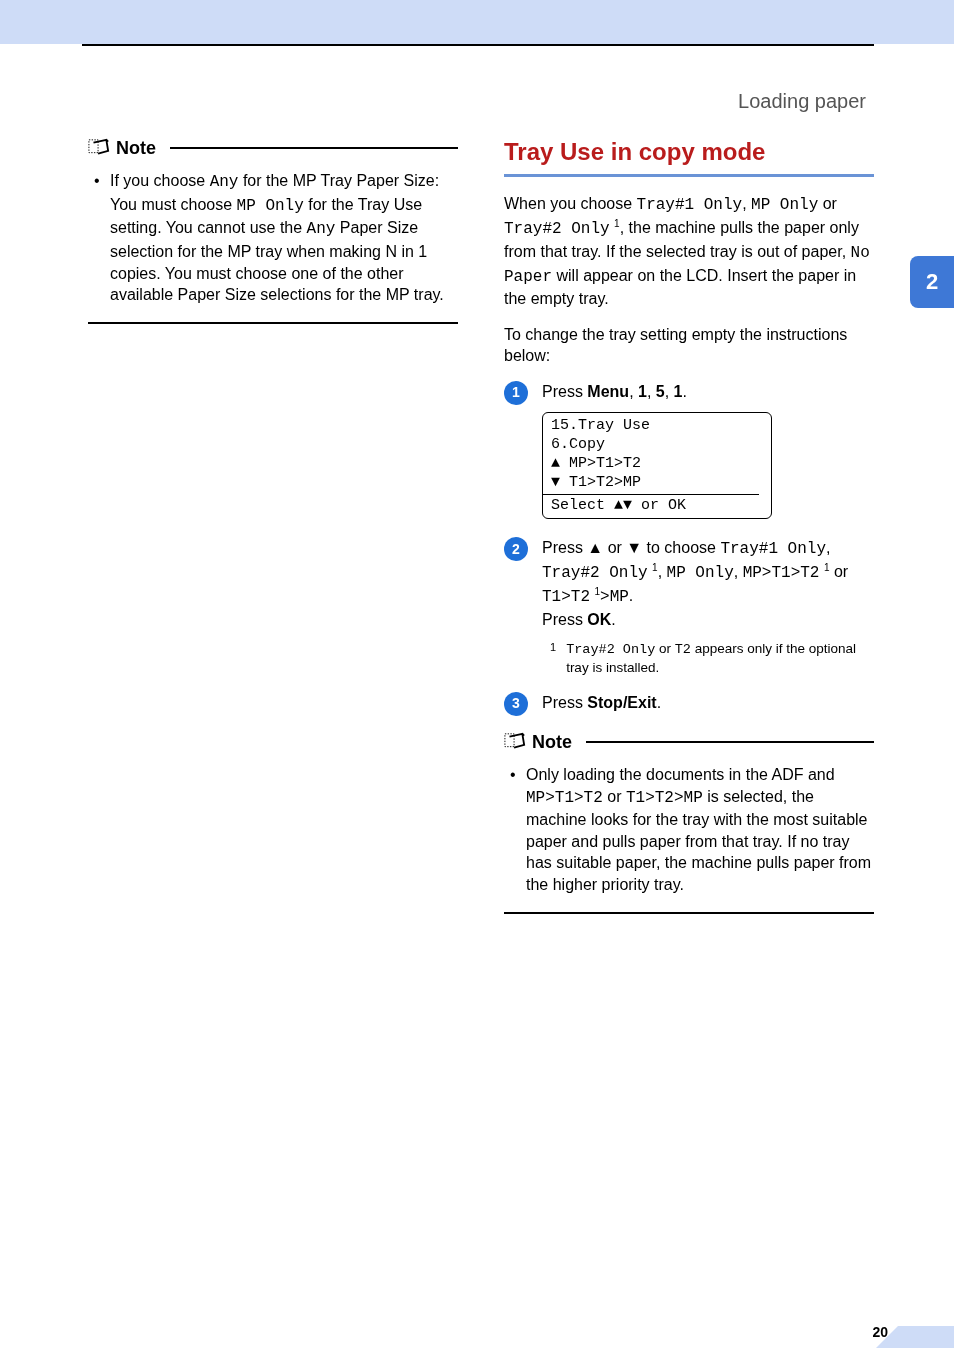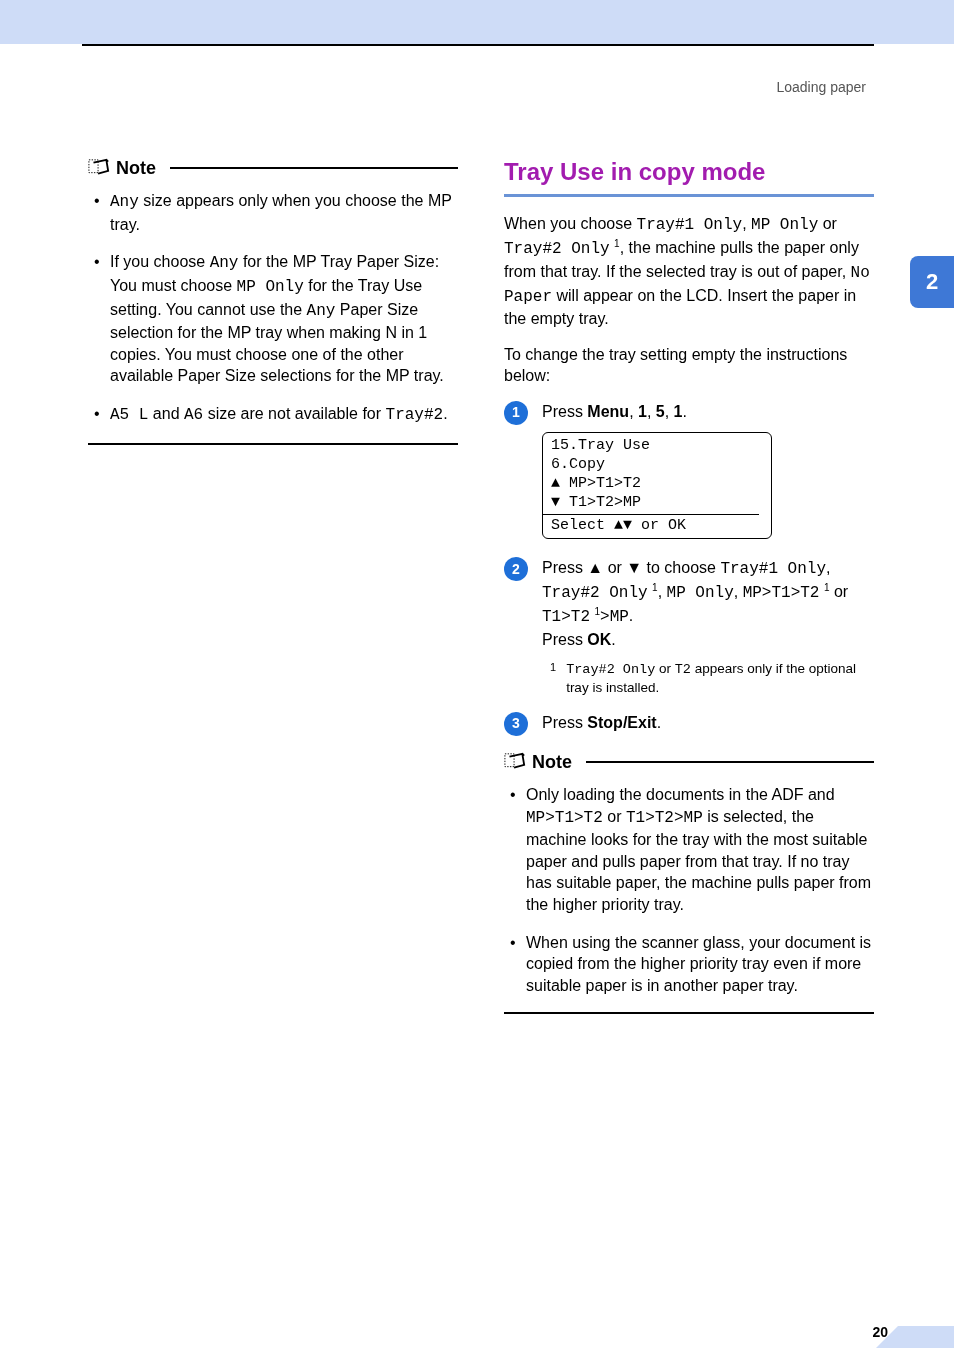--- a/index.html
+++ b/index.html
@@ -1,36 +1,36 @@
 <!DOCTYPE html>
 <html><head>
 <meta charset="utf-8">
 <style>
   * { box-sizing: border-box; margin: 0; padding: 0; }
   html, body { width: 954px; height: 1348px; font-family: Arial, Helvetica, sans-serif; color: #000; background: #fff; }
   .page { position: relative; width: 954px; height: 1348px; }
   .topband { position: absolute; top: 0; left: 0; width: 954px; height: 44px; background: #cedcf7; }
   .toprule { position: absolute; top: 44px; left: 82px; width: 792px; height: 2px; background: #000; }
-  .breadcrumb { position: absolute; top: 79px; right: 88px; font-size: 14px; color: #555; }
+  .breadcrumb { position: absolute; top: 90px; right: 88px; font-size: 20px; color: #555; }
   .side-tab { position: absolute; top: 256px; right: 0; width: 44px; height: 52px; background: #3e78d6; border-top-left-radius: 8px; border-bottom-left-radius: 8px; color: #fff; font-size: 22px; font-weight: bold; display: flex; align-items: center; justify-content: center; }
   .page-num { position: absolute; bottom: 8px; right: 66px; font-size: 14px; font-weight: bold; }
   .page-corner { position: absolute; bottom: 0; right: 0; width: 56px; height: 22px; background: #cedcf7; }
   .page-corner::after { content: ""; position: absolute; left: -22px; top: 0; width: 0; height: 0; border-bottom: 22px solid #cedcf7; border-left: 22px solid transparent; }
   .columns { position: absolute; top: 136px; left: 88px; width: 786px; display: flex; gap: 46px; }
-  .col { width: 370px; font-size: 16px; line-height: 1.35; margin-top: 20px; }
+  .col { width: 370px; font-size: 16px; line-height: 1.35; }
   .note-head { display: flex; align-items: center; gap: 6px; margin-bottom: 10px; }
   .note-icon { width: 22px; height: 20px; display: inline-block; }
   .note-label { font-size: 18px; font-weight: bold; }
   .note-rule { flex: 1; height: 2px; background: #000; margin-left: 8px; }
   ul.bullets { list-style: none; padding: 0 0 0 2px; margin: 0 0 14px 0; }
   ul.bullets > li { position: relative; padding-left: 20px; margin-bottom: 16px; }
   ul.bullets > li::before { content: "•"; position: absolute; left: 4px; top: 0; font-size: 16px; }
   .endrule { height: 2px; background: #000; margin-top: 4px; }
   .mono { font-family: "Courier New", Courier, monospace; }
-  h2.section { font-size: 24px; font-weight: bold; color: #a21caf; margin-bottom: 6px; }
+  h2.section { font-size: 24px; font-weight: bold; color: #b91c1c; margin-bottom: 6px; }
   .sect-underline { height: 3px; background: #6a93d6; margin-bottom: 16px; }
   .para { margin-bottom: 14px; }
   sup { font-size: 10px; vertical-align: super; }
   .step { display: flex; gap: 14px; margin-bottom: 14px; }
   .step-badge { flex: 0 0 24px; width: 24px; height: 24px; border-radius: 50%; background: #1e6fd8; color: #fff; font-weight: bold; font-size: 14px; display: flex; align-items: center; justify-content: center; }
   .step-body { flex: 1; }
   .lcd { border: 1.5px solid #000; border-radius: 6px; padding: 4px 20px 2px 8px; width: 230px; font-family: "Courier New", monospace; font-size: 15px; line-height: 1.25; margin: 10px 0 4px 0; }
   .lcd .divider { border-top: 1px solid #000; margin: 2px -8px 2px -8px; }
   .footnote { display: flex; gap: 10px; font-size: 13.5px; margin: 10px 0 0 8px; line-height: 1.35; }
   .footnote .fn-mark { flex: 0 0 auto; font-size: 11px; }
@@ -57,27 +57,21 @@
               <path d="M6 5 L20 2 L22 14 L11 17" fill="none" stroke="#000" stroke-width="2"></path>
               <path d="M20 2 L22 4" stroke="#000" stroke-width="2"></path>
             </svg>
       </span>
       <span class="note-label">Note</span>
       <span class="note-rule"></span>
     </div>
 
     <ul class="bullets">
       <li>
-        <span class="mono">Any</span><span> size appears only when you choose the MP tray.</span>
-      </li>
-      <li>
         <span>If you choose </span><span class="mono">Any</span><span> for the MP Tray Paper Size: You must choose </span><span class="mono">MP Only</span><span> for the Tray Use setting. You cannot use the </span><span class="mono">Any</span><span> Paper Size selection for the MP tray when making N in 1 copies. You must choose one of the other available Paper Size selections for the MP tray.</span>
-      </li>
-      <li>
-        <span class="mono">A5 L</span><span> and </span><span class="mono">A6</span><span> size are not available for </span><span class="mono">Tray#2</span><span>.</span>
       </li>
     </ul>
     <div class="endrule"></div>
   </div>
 
   <div class="col">
     <h2 class="section">Tray Use in copy mode</h2>
     <div class="sect-underline"></div>
 
 
@@ -130,21 +124,20 @@
                 <path d="M20 2 L22 4" stroke="#000" stroke-width="2"></path>
               </svg>
         </span>
         <span class="note-label">Note</span>
         <span class="note-rule"></span>
       </div>
       <ul class="bullets">
         <li>
           <span>Only loading the documents in the ADF and </span><span class="mono">MP&gt;T1&gt;T2</span><span> or </span><span class="mono">T1&gt;T2&gt;MP</span><span> is selected, the machine looks for the tray with the most suitable paper and pulls paper from that tray. If no tray has suitable paper, the machine pulls paper from the higher priority tray.</span>
         </li>
-        <li>When using the scanner glass, your document is copied from the higher priority tray even if more suitable paper is in another paper tray.</li>
       </ul>
       <div class="endrule"></div>
     </div>
 
   </div>
 </div>
 
 </div>
 
 </body></html>

